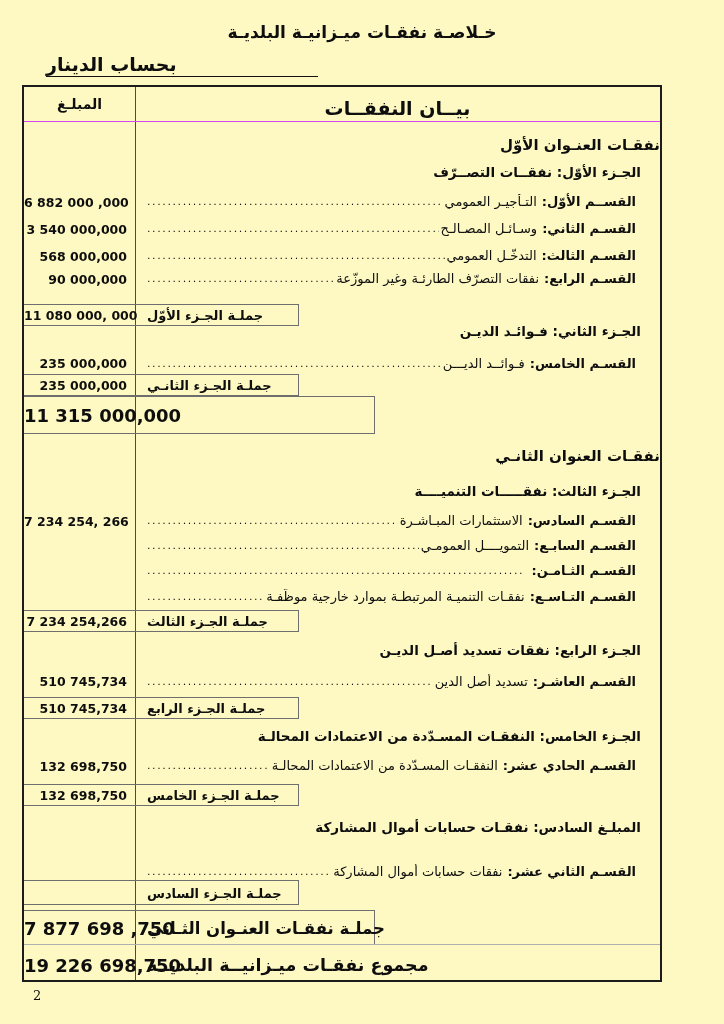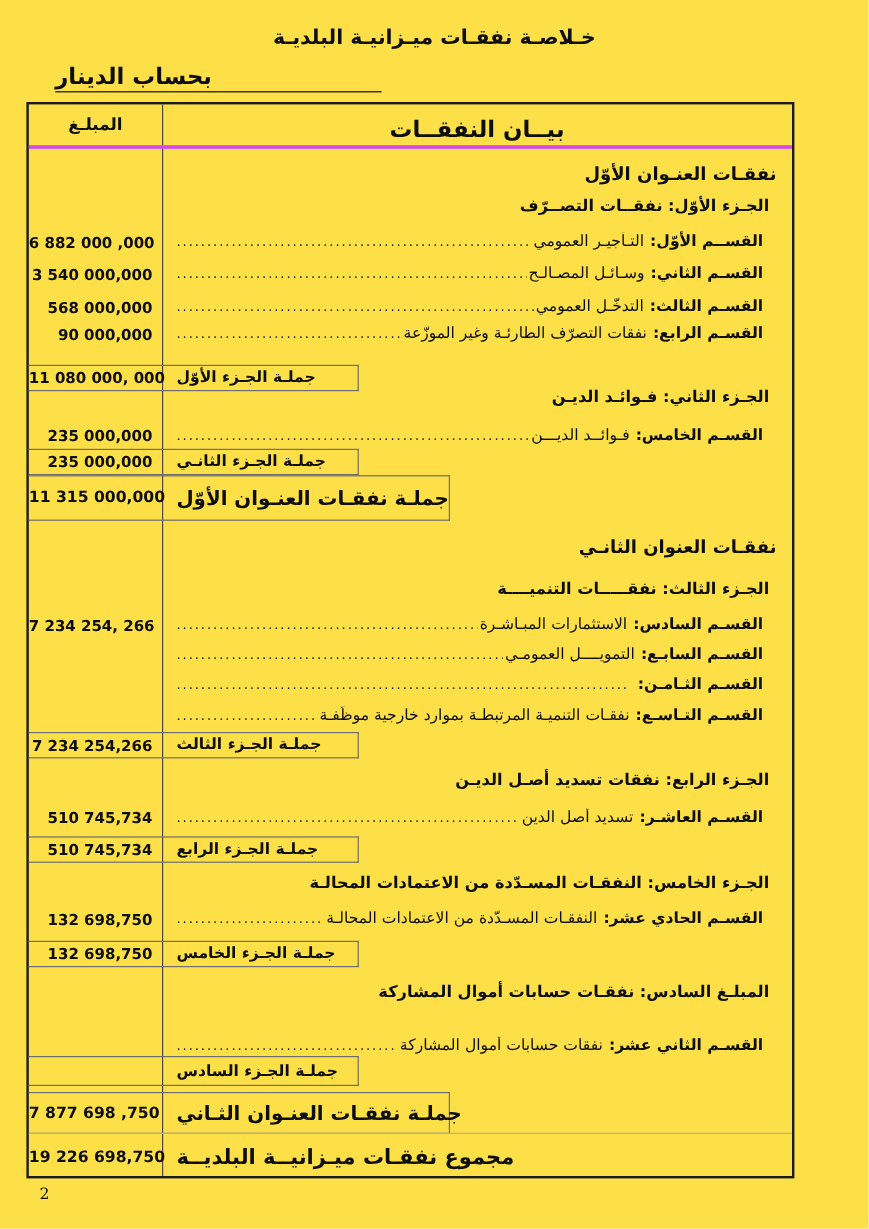--- a/index.html
+++ b/index.html
@@ -1,17 +1,17 @@
 <!DOCTYPE html>
 <html lang="ar"><head>
 <meta charset="utf-8">
 <style>
   html,body{margin:0;padding:0;background:#ffffff;}
   .page{
-    position:relative;width:724px;height:1024px;background:#fde047;overflow:hidden;
+    position:relative;width:724px;height:1024px;background:#fef9c3;overflow:hidden;
     font-family:"DejaVu Sans",sans-serif;color:#0e0e0e;text-decoration:underline;
   }
   
   .doc-title{
     position:absolute;top:22px;left:0;width:724px;text-align:center;
     font-size:17px;font-weight:bold;direction:rtl;
   }
   .currency-note{
     position:absolute;top:53px;left:46px;width:272px;height:23px;
     border-bottom:1.5px solid #111;
@@ -23,21 +23,21 @@
   }
   
   .budget-table{
     position:absolute;top:85px;left:22px;width:636px;height:893px;
     border:2px solid #1c1c1c;
   }
   .col-divider{
     position:absolute;left:111px;top:0;bottom:0;width:1px;background:#4a4a4a;
   }
   .header-row{
-    position:absolute;top:0;left:0;right:0;height:34px;border-bottom:3px solid #d946ef;
+    position:absolute;top:0;left:0;right:0;height:34px;border-bottom:1px solid #d946ef;
   }
   .header-amount{
     position:absolute;left:0;top:0;width:111px;height:100%;
     display:flex;align-items:center;justify-content:center;
     font-size:14px;font-weight:bold;direction:rtl;
   }
   .header-statement{
     position:absolute;left:111px;right:0;top:4px;height:100%;
     display:flex;align-items:center;justify-content:center;
     font-size:19px;font-weight:bold;direction:rtl;text-align:right;
@@ -47,42 +47,42 @@
   .amt{
     position:absolute;left:0;top:50%;transform:translateY(-50%);
     width:103px;text-align:right;direction:ltr;
     font-size:12.5px;font-weight:bold;white-space:nowrap;
   }
   .desc{
     position:absolute;left:111px;right:0;top:0;bottom:0;
     display:flex;align-items:center;direction:rtl;
     padding-left:12px;box-sizing:border-box;overflow:hidden;
   }
-  .section-h .desc{font-size:15px;font-weight:bold;padding-right:13px;}
+  .section-h .desc{font-size:15px;font-weight:bold;}
   .part-h .desc{font-size:13.5px;font-weight:bold;padding-right:19px;}
   .item .desc{font-size:13px;padding-right:24px;white-space:nowrap;}
   .item .b{font-weight:bold;margin-left:5px;flex:0 0 auto;}
   .item .t{flex:0 1 auto;overflow:hidden;}
   .leader{
     flex:1 1 0;overflow:hidden;white-space:nowrap;direction:ltr;text-align:right;
     font-size:11px;letter-spacing:1.6px;color:#161616;margin-right:2px;
   }
   
   .total-box{
     position:absolute;left:0;top:0;bottom:0;width:275px;
     border:1px solid #6e6e6e;border-left:none;box-sizing:border-box;
   }
   .big .total-box{width:351px;}
   .tlabel{
     position:absolute;left:123px;top:50%;transform:translateY(-50%);
     direction:rtl;font-weight:bold;font-size:13px;white-space:nowrap;
   }
   .big .tlabel{font-size:16.5px;}
   .grand .tlabel{font-size:17.5px;}
-  .big .amt,.grand .amt{font-size:13px;}
+  .big .amt,.grand .amt{font-size:18px;}
   .grand-sep{position:absolute;left:0;right:0;top:857px;height:1px;background:#b0b0b0;}
 </style>
 </head>
 <body>
 
 <div class="page">
 
   <div class="doc-title">خـلاصـة نفقـات ميـزانيـة البلديـة</div>
   <div class="currency-note">بحساب الدينار</div>
 
@@ -149,21 +149,20 @@
       </div>
     </div>
     <div class="row total" style="top:287px;height:22px">
       <div class="total-box"></div>
       <span class="amt">235 000,000</span>
       <span class="tlabel">جملـة الجـزء الثانـي</span>
     </div>
     <div class="row total big" style="top:309px;height:38px">
       <div class="total-box"></div>
       <span class="amt">11 315 000,000</span>
-      <span class="tlabel">جملـة نفقـات العنـوان الأوّل</span>
     </div>
 
     <div class="row section-h" style="top:355px;height:28px">
       <div class="desc">نفقـات العنوان الثانـي</div>
     </div>
     <div class="row part-h" style="top:390px;height:28px">
       <div class="desc">الجـزء الثالث: نفقـــــات التنميــــة</div>
     </div>
     <div class="row item" style="top:421px;height:25px">
       <span class="amt">7 234 254, 266</span>

